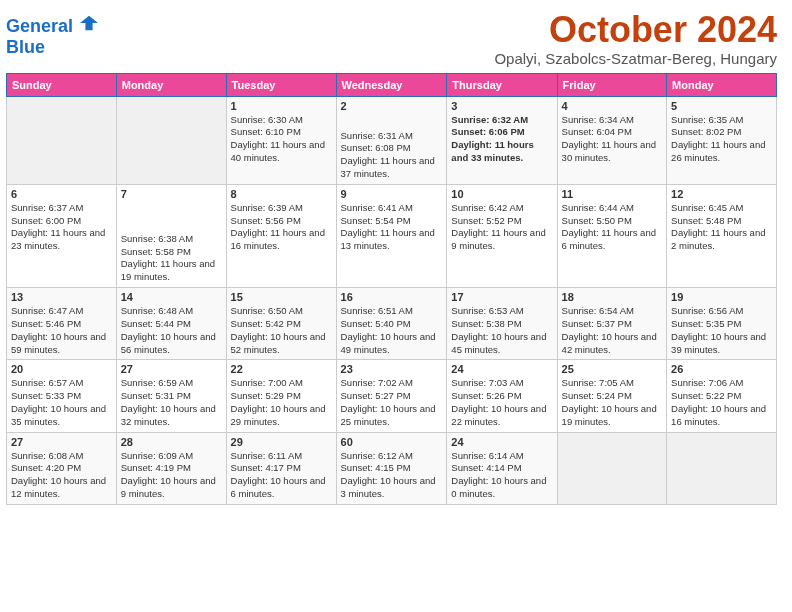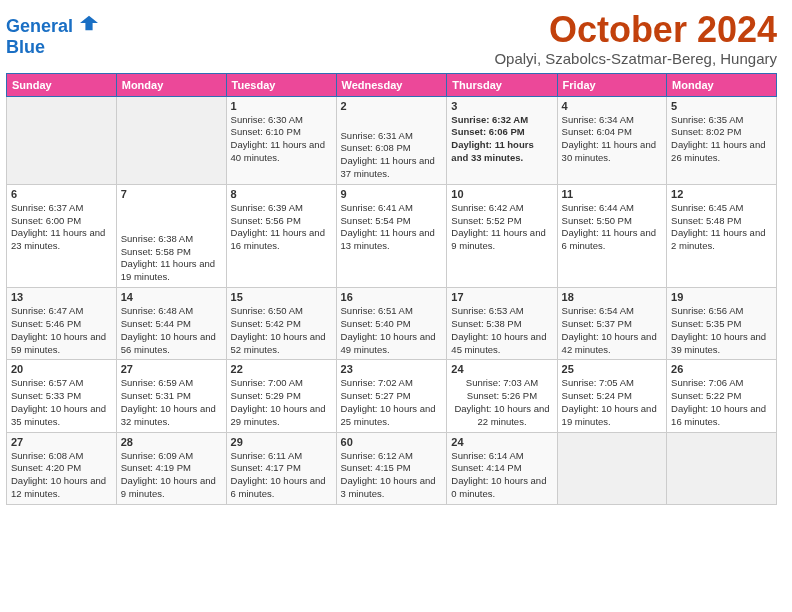--- a/index.html
+++ b/index.html
@@ -275,21 +275,21 @@
 Daylight: 10 hours and 29 minutes.</div>
           </td>
           <td>
             <span class="day-num">23</span>
             <div class="day-info" style="white-space: pre-line;">Sunrise: 7:02 AM
 Sunset: 5:27 PM
 Daylight: 10 hours and 25 minutes.</div>
           </td>
           <td>
             <span class="day-num">24</span>
-            <div class="day-info" style="white-space: pre-line; text-align: center;">Sunrise: 7:03 AM
+            <div class="day-info" style="white-space: pre-line;">Sunrise: 7:03 AM
 Sunset: 5:26 PM
 Daylight: 10 hours and 22 minutes.</div>
           </td>
           <td>
             <span class="day-num">25</span>
             <div class="day-info" style="white-space: pre-line;">Sunrise: 7:05 AM
 Sunset: 5:24 PM
 Daylight: 10 hours and 19 minutes.</div>
           </td>
           <td>

